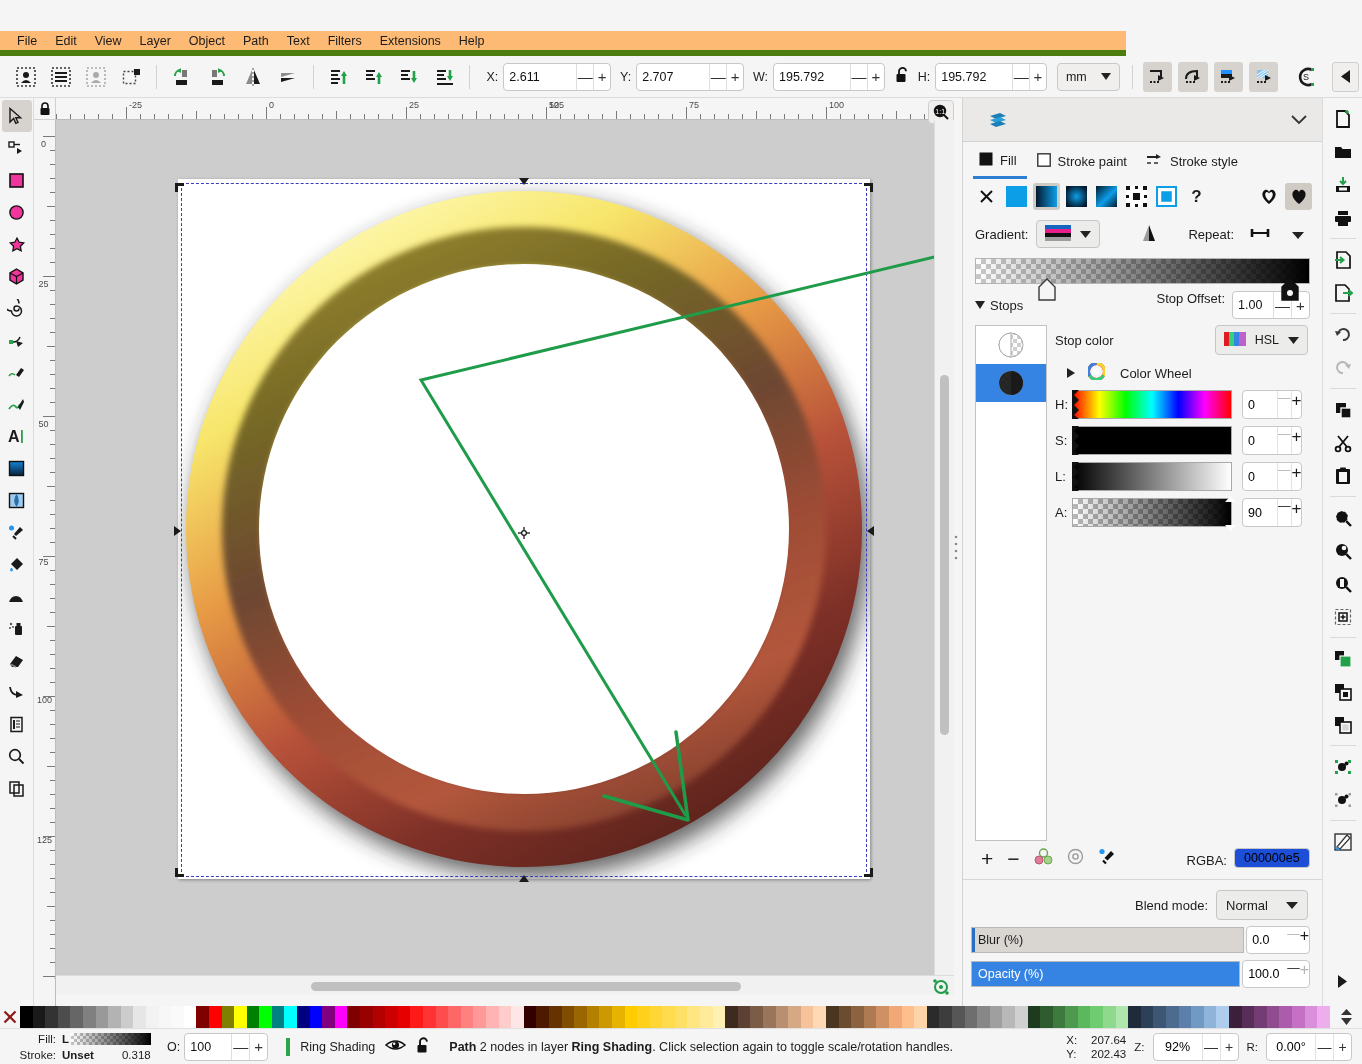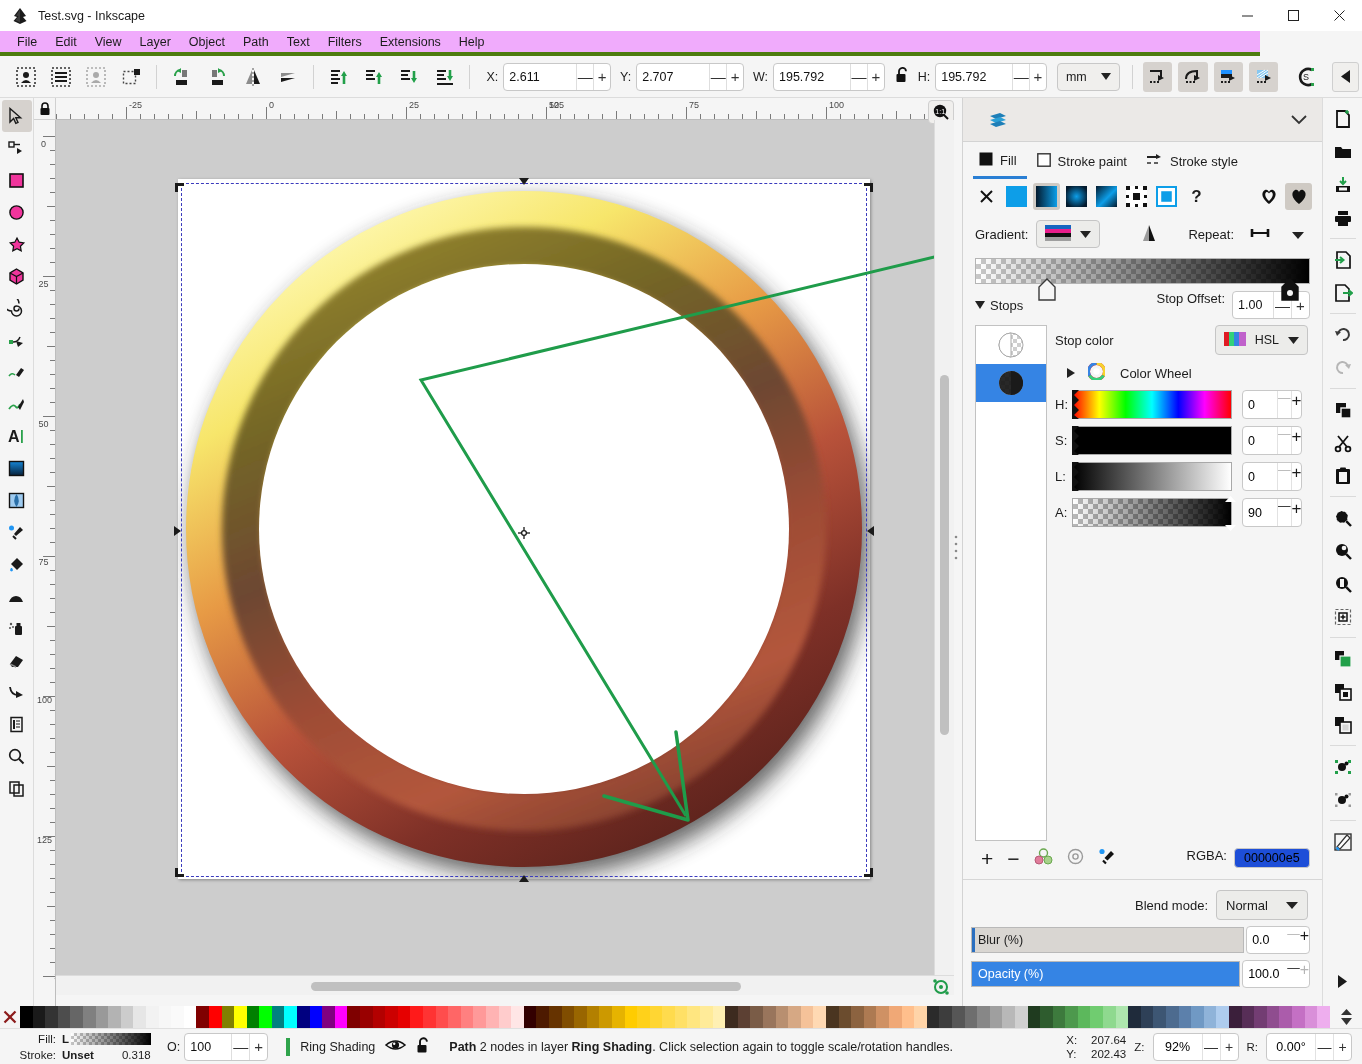--- a/index.html
+++ b/index.html
@@ -21,23 +21,23 @@
     background:#ffffff; display:flex; align-items:center;
   }
   .titlebar .tb-icon { margin-left:11px; margin-right:9px; display:flex; }
   .titlebar .tb-title { font-size:12.5px; color:#1a1a1a; }
   .winbtns { position:absolute; right:0; top:0; height:31px; display:flex; }
   .winbtn { width:46px; height:31px; display:flex; align-items:center; justify-content:center;
             font-size:11px; color:#222; }
 
   
   .menubar {
-    position:absolute; top:31px; left:0; width:1260px; height:25px;
-    background:#f0abfc; display:flex; align-items:center; padding-left:8px;
-    border-bottom:4px solid #4d7c0f;
+    position:absolute; top:31px; left:0; width:1126px; height:25px;
+    background:#fdba74; display:flex; align-items:center; padding-left:8px;
+    border-bottom:6px solid #4d7c0f;
   }
   .menuitem { padding:3px 9px; font-size:12.5px; color:#1c1c1c; cursor:default; border-radius:2px; }
 
   
   .toolbar-top {
     position:absolute; top:56px; left:0; width:1362px; height:42px;
     background:#f5f5f5; display:flex; align-items:center;
     border-bottom:1px solid #dcdcdc;
   }
   .tbtn { width:30px; height:30px; display:flex; align-items:center; justify-content:center;
@@ -184,21 +184,21 @@
   .sdrow { display:flex; align-items:center; gap:8px; }
   .hslrow { display:flex; align-items:center; margin-top:7px; }
   .hsllab { width:17px; font-size:13px; }
   .hslbar { width:160px; height:29px; border:1px solid #a9a9a9; position:relative; }
   .hslval { display:flex; align-items:center; height:29px; margin-left:10px;
             border:1px solid #c8c8c8; border-radius:4px; background:#fff; }
   .hslval input { border:0; outline:0; width:34px; height:27px; padding:0 5px; font-size:12.5px;
                   font-family:"Liberation Sans",sans-serif; background:transparent; }
 
   .stopbtns { display:flex; align-items:center; gap:14px; padding:6px 12px 6px 18px; }
-  .rgbawrap { margin-left:auto; display:flex; align-items:flex-start; gap:7px; font-size:13px; }
+  .rgbawrap { margin-left:auto; display:flex; align-items:flex-end; gap:7px; font-size:13px; }
   .rgbabox { border:1px solid #c8c8c8; border-radius:4px; background:#1d4ed8; height:20px;
              display:flex; align-items:center; padding:0 7px; }
   .rgbabox input { border:0; outline:0; width:60px; font-size:12.5px;
                    font-family:"Liberation Sans",sans-serif; background:transparent; }
 
   .blendrow { display:flex; align-items:center; justify-content:flex-end; gap:8px;
               padding:10px 14px 0 12px; font-size:13px; }
   .blendsel { display:flex; align-items:center; justify-content:space-between; width:92px;
               height:30px; padding:0 9px; border:1px solid #c5c5c5; border-radius:4px; background:#ececea; }
 
@@ -253,47 +253,20 @@
                 font-family:"Liberation Sans",sans-serif; text-align:center; background:transparent; }
   .stepbtn { width:18px; height:26px; display:flex; align-items:center; justify-content:center;
              font-size:14px; color:#333; }
   .dim { color:#b4b4b4; }
 </style>
 </head>
 <body>
 
 <div id="app">
 
-  <div class="titlebar">
-    <span class="tb-icon">
-      <svg width="18" height="18" viewBox="0 0 18 18">
-        <path d="M9 1 L3 9 L6 10 L2.5 14 L9 17 L15.5 14 L12 10 L15 9 Z" fill="#1a1a1a"></path>
-        <path d="M9 2.5 L5 8.5 L7.5 9.3 L4.5 13.2 L9 15.4 Z" fill="#3a3a3a"></path>
-      </svg>
-    </span>
-    <span class="tb-title">Test.svg - Inkscape</span>
-    <div class="winbtns">
-      <div class="winbtn">
-        <svg width="11" height="11">
-            <line x1="0" y1="6" x2="11" y2="6" stroke="#222" stroke-width="1"></line>
-          </svg>
-      </div>
-      <div class="winbtn">
-        <svg width="11" height="11">
-            <rect x="0.5" y="0.5" width="10" height="10" fill="none" stroke="#222" stroke-width="1"></rect>
-          </svg>
-      </div>
-      <div class="winbtn close">
-        <svg width="11" height="11">
-            <line x1="0.5" y1="0.5" x2="10.5" y2="10.5" stroke="#222" stroke-width="1"></line>
-            <line x1="10.5" y1="0.5" x2="0.5" y2="10.5" stroke="#222" stroke-width="1"></line>
-          </svg>
-      </div>
-    </div>
-  </div>
 
   <div class="menubar">
     <div class="menuitem">File</div>
     <div class="menuitem">Edit</div>
     <div class="menuitem">View</div>
     <div class="menuitem">Layer</div>
     <div class="menuitem">Object</div>
     <div class="menuitem">Path</div>
     <div class="menuitem">Text</div>
     <div class="menuitem">Filters</div>

